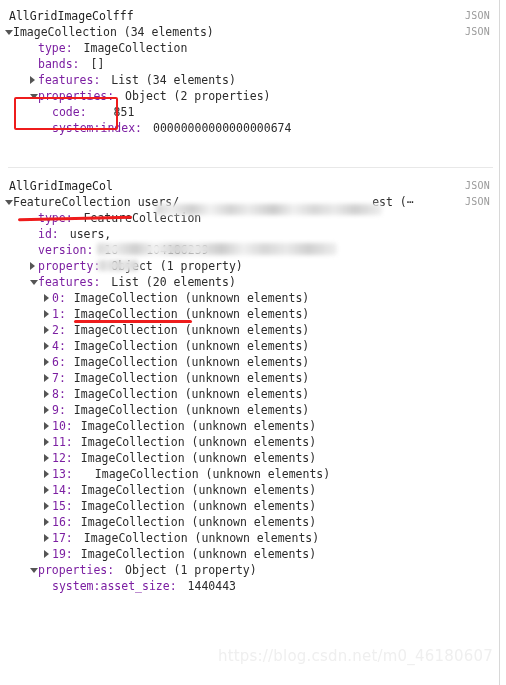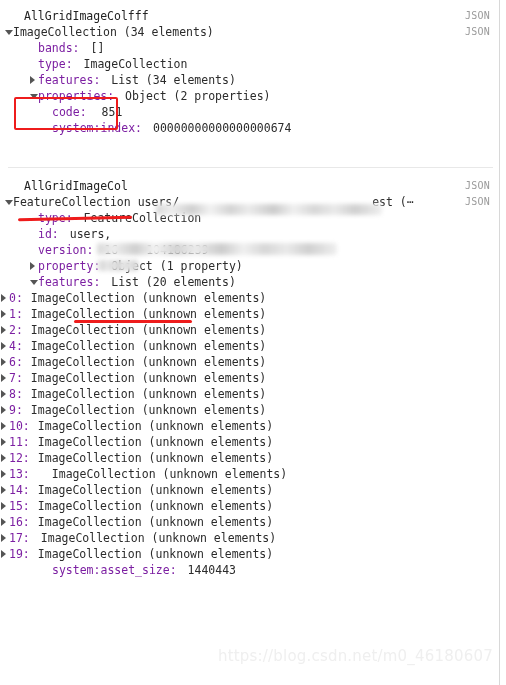--- a/index.html
+++ b/index.html
@@ -38,21 +38,21 @@
 
   .row {
     position: relative;
     height: 16px;
     line-height: 16px;
     white-space: nowrap;
     font-size: 11.5px;
   }
 
   .row-title {
-    padding-left: 24px;
+    padding-left: 9px;
     color: #222222;
   }
 
   .json-tag {
     position: absolute;
     right: 9px;
     top: 0;
     color: #9a9a9a;
     font-size: 10px;
     line-height: 16px;
@@ -89,21 +89,21 @@
   .k { color: #7c1fa2; }
   .v { color: #2b2b2b; }
   .num { color: #2b2b2b; }
   .plain { color: #2b2b2b; }
 
   
   .ind0 { padding-left: 4px; }
   .ind2 { padding-left: 38px; }
   .ind3 { padding-left: 52px; }
   .ind-tri2 { padding-left: 29px; }
-  .ind-tri3 { }
+  .ind-tri3 { padding-left: 43px; }
 
   
   .red-box {
     position: absolute;
     left: 14px;
     top: 97px;
     width: 104px;
     height: 33px;
     border: 2.5px solid #ee1c1c;
     border-radius: 2px;
@@ -169,41 +169,41 @@
       <span>AllGridImageColfff</span>
       <span class="json-tag">JSON</span>
     </div>
 
     <div class="row ind0">
       <span class="tri tri-open"></span><span class="plain">ImageCollection (34 elements)</span>
       <span class="json-tag">JSON</span>
     </div>
 
     <div class="row ind2">
+      <span class="k" style="margin-right: 4px;">type:</span>
+      <span class="v">ImageCollection</span>
+    </div>
+
+    <div class="row ind2">
       <span class="k" style="margin-right: 4px;">bands:</span>
       <span class="v">[]</span>
     </div>
 
-    <div class="row ind2">
-      <span class="k" style="margin-right: 4px;">type:</span>
-      <span class="v">ImageCollection</span>
-    </div>
-
     <div class="row ind-tri2">
       <span class="tri tri-closed"></span><span class="k" style="margin-right: 4px;">features:</span>
       <span class="v">List (34 elements)</span>
     </div>
 
     <div class="row ind-tri2">
       <span class="tri tri-open"></span><span class="k" style="margin-right: 4px;">properties:</span>
       <span class="v">Object (2 properties)</span>
     </div>
 
     <div class="row ind3">
-      <span class="k" style="margin-right: 8px; text-align: center;">code:</span>
+      <span class="k" style="margin-right: 20px; text-align: center;">code:</span>
       <span class="num">851</span>
     </div>
 
     <div class="row ind3">
       <span class="k" style="margin-right: 4px;">system:index:</span>
       <span class="num">00000000000000000674</span>
     </div>
 
   </div>
 
@@ -261,20 +261,24 @@
         <div class="row ind-tri3"><span class="tri tri-closed"></span><span class="k" style="margin-right: 4px;">11:</span><span class="v" style="margin-left: 4px;">ImageCollection (unknown elements)</span></div>
         <div class="row ind-tri3"><span class="tri tri-closed"></span><span class="k" style="margin-right: 4px;">12:</span><span class="v" style="margin-left: 4px;">ImageCollection (unknown elements)</span></div>
         <div class="row ind-tri3"><span class="tri tri-closed"></span><span class="k" style="margin-right: 18px;">13:</span><span class="v" style="margin-left: 4px;">ImageCollection (unknown elements)</span></div>
         <div class="row ind-tri3"><span class="tri tri-closed"></span><span class="k" style="margin-right: 4px;">14:</span><span class="v" style="margin-left: 4px;">ImageCollection (unknown elements)</span></div>
         <div class="row ind-tri3"><span class="tri tri-closed"></span><span class="k" style="margin-right: 4px;">15:</span><span class="v" style="margin-left: 4px;">ImageCollection (unknown elements)</span></div>
         <div class="row ind-tri3"><span class="tri tri-closed"></span><span class="k" style="margin-right: 4px;">16:</span><span class="v" style="margin-left: 4px;">ImageCollection (unknown elements)</span></div>
         <div class="row ind-tri3"><span class="tri tri-closed"></span><span class="k" style="margin-right: 7px;">17:</span><span class="v" style="margin-left: 4px;">ImageCollection (unknown elements)</span></div>
         <div class="row ind-tri3"><span class="tri tri-closed"></span><span class="k" style="margin-right: 4px;">19:</span><span class="v" style="margin-left: 4px;">ImageCollection (unknown elements)</span></div>
       </div>
 
+    <div class="row ind-tri2">
+      <span class="tri tri-open"></span><span class="k" style="margin-right: 4px;">properties:</span>
+      <span class="v">Object (1 property)</span>
+    </div>
 
     <div class="row ind3">
       <span class="k" style="margin-right: 4px;">system:asset_size:</span>
       <span class="num">1440443</span>
     </div>
 
   </div>
 
   <div class="blur blur-line1"></div>
   <div class="blur blur-line2"></div>

